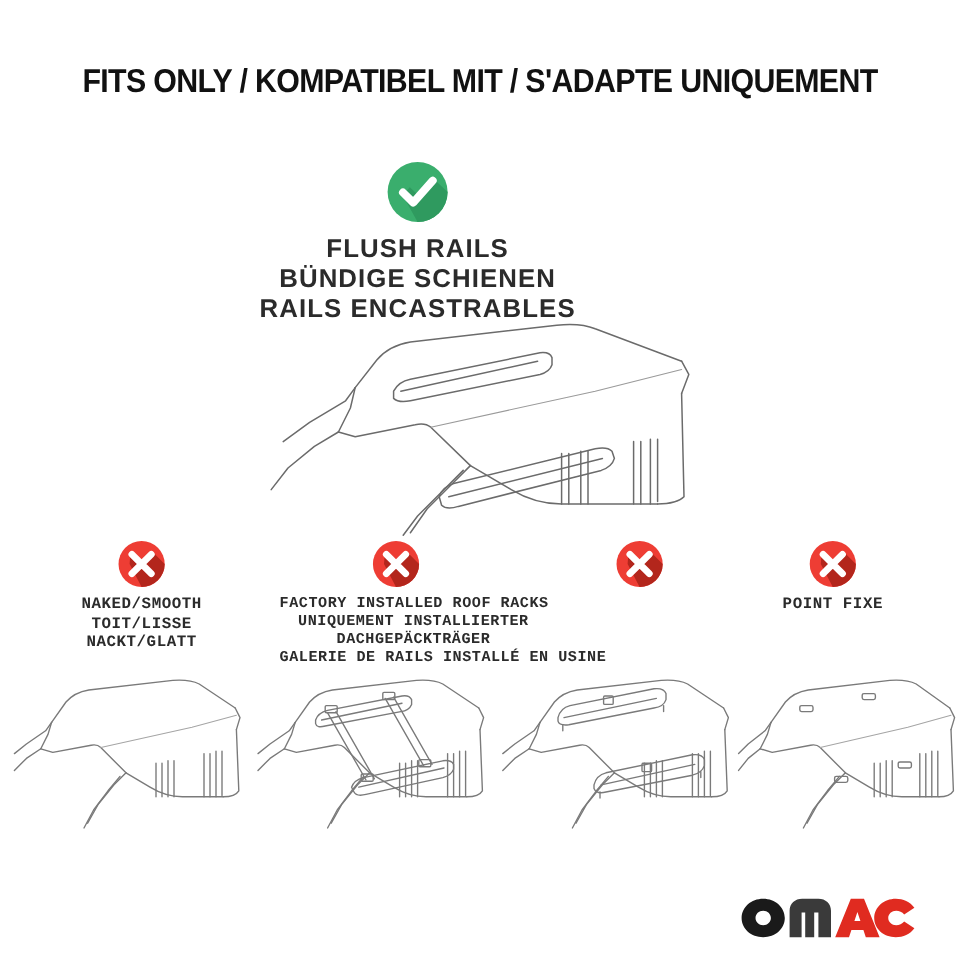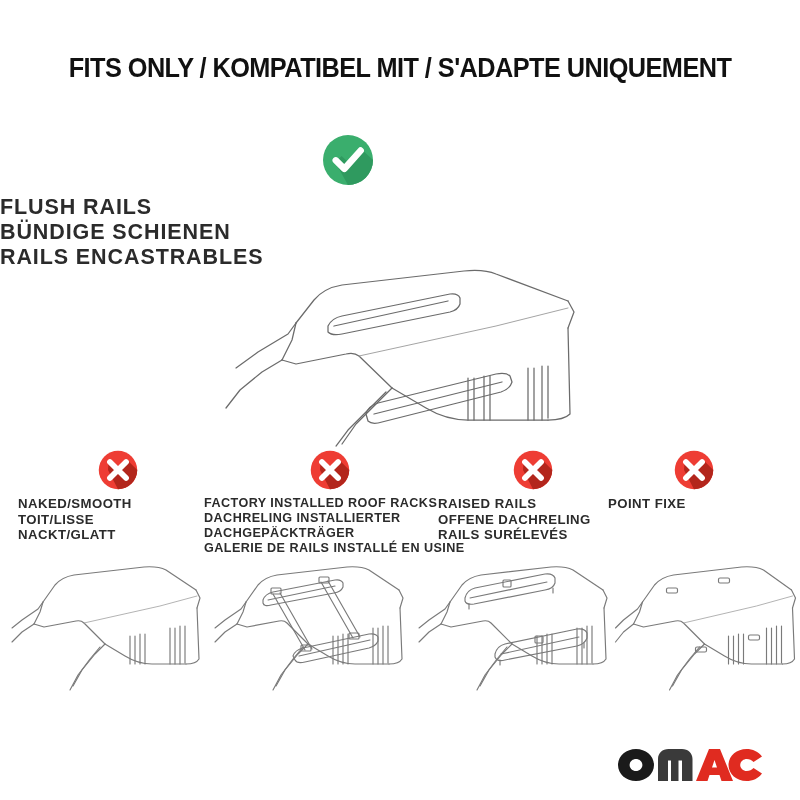--- a/index.html
+++ b/index.html
@@ -33,21 +33,21 @@
     color: #111111;
     white-space: nowrap;
   }
 
   
   .approved-block {
     position: absolute;
     top: 134px;
     left: 0;
     width: 696px;
-    text-align: left;
+    text-align: center;
   }
   .check-badge {
     width: 52px;
     height: 52px;
     margin: 0 auto;
     display: block;
   }
   .approved-lines {
     margin-top: 9px;
     font-size: 21.5px;
@@ -70,21 +70,22 @@
   .rejected-row {
     position: absolute;
     top: 450px;
     left: 0;
     width: 800px;
     height: 120px;
   }
   .reject-item {
     position: absolute;
     top: 0;
-    text-align: left;
+    text-align: center;
+    font-family: Liberation Mono, monospace;
   }
   .reject-item.i0 { left: 18px;  width: 200px; }
   .reject-item.i1 { left: 204px; width: 252px; }
   .reject-item.i2 { left: 438px; width: 190px; }
   .reject-item.i3 { left: 608px; width: 172px; }
 
   .x-badge {
     width: 40px;
     height: 40px;
     margin: 0 auto;
@@ -92,21 +93,21 @@
   }
   .reject-lines {
     margin-top: 6px;
     font-size: 13.2px;
     font-weight: bold;
     line-height: 15.5px;
     letter-spacing: 0.45px;
     color: #2b2b2b;
   }
   .reject-lines div { white-space: nowrap; }
-  .reject-item.i1 .reject-lines { font-size: 12.6px; line-height: 15px; }
+  .reject-item.i1 .reject-lines { font-size: 12.6px; line-height: 15px; margin-left: 29px; }
 
   
   .roof-row {
     position: absolute;
     top: 552px;
     left: 0;
     width: 800px;
     height: 150px;
   }
   .roof-cell {
@@ -198,37 +199,32 @@
   </div>
 
   <div class="reject-item i1">
     <svg class="x-badge" viewBox="0 0 52 52">
       <circle cx="26" cy="26" r="25" fill="#ee3d34"></circle>
       <path d="M26 51 A25 25 0 0 0 51 26 L38 13 L26 22 L14 13 L13 26 Z" fill="#b3261c"></path>
       <path d="M15.5 15.5 L36.5 36.5 M36.5 15.5 L15.5 36.5" stroke="#ffffff" stroke-width="7.4" stroke-linecap="round"></path>
     </svg>
     <div class="reject-lines">
       <div>FACTORY INSTALLED ROOF RACKS</div>
-      <div>DACHRELING INSTALLIERTER</div>
+      <div>UNIQUEMENT INSTALLIERTER</div>
       <div>DACHGEPÄCKTRÄGER</div>
       <div>GALERIE DE RAILS INSTALLÉ EN USINE</div>
     </div>
   </div>
 
   <div class="reject-item i2">
     <svg class="x-badge" viewBox="0 0 52 52">
       <circle cx="26" cy="26" r="25" fill="#ee3d34"></circle>
       <path d="M26 51 A25 25 0 0 0 51 26 L38 13 L26 22 L14 13 L13 26 Z" fill="#b3261c"></path>
       <path d="M15.5 15.5 L36.5 36.5 M36.5 15.5 L15.5 36.5" stroke="#ffffff" stroke-width="7.4" stroke-linecap="round"></path>
     </svg>
-    <div class="reject-lines">
-      <div>RAISED RAILS</div>
-      <div>OFFENE DACHRELING</div>
-      <div>RAILS SURÉLEVÉS</div>
-    </div>
   </div>
 
   <div class="reject-item i3">
     <svg class="x-badge" viewBox="0 0 52 52">
       <circle cx="26" cy="26" r="25" fill="#ee3d34"></circle>
       <path d="M26 51 A25 25 0 0 0 51 26 L38 13 L26 22 L14 13 L13 26 Z" fill="#b3261c"></path>
       <path d="M15.5 15.5 L36.5 36.5 M36.5 15.5 L15.5 36.5" stroke="#ffffff" stroke-width="7.4" stroke-linecap="round"></path>
     </svg>
     <div class="reject-lines">
       <div>POINT FIXE</div>

